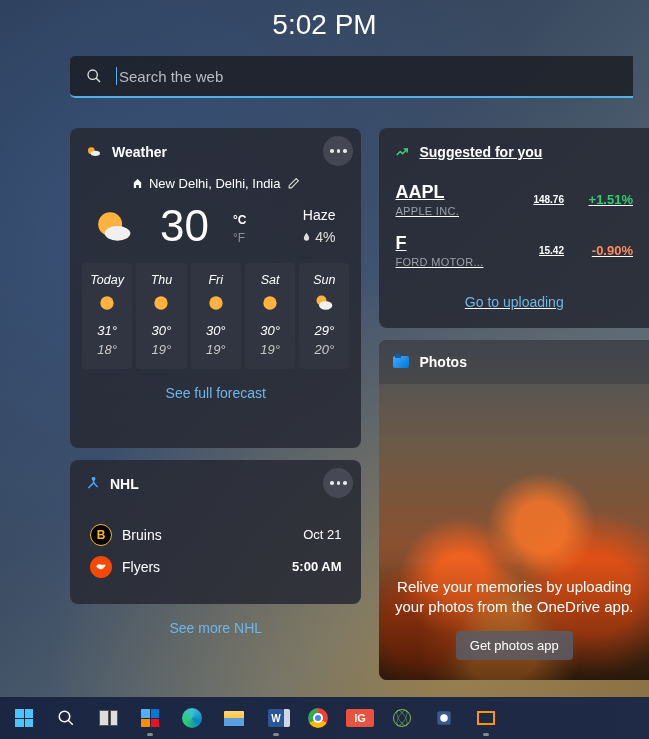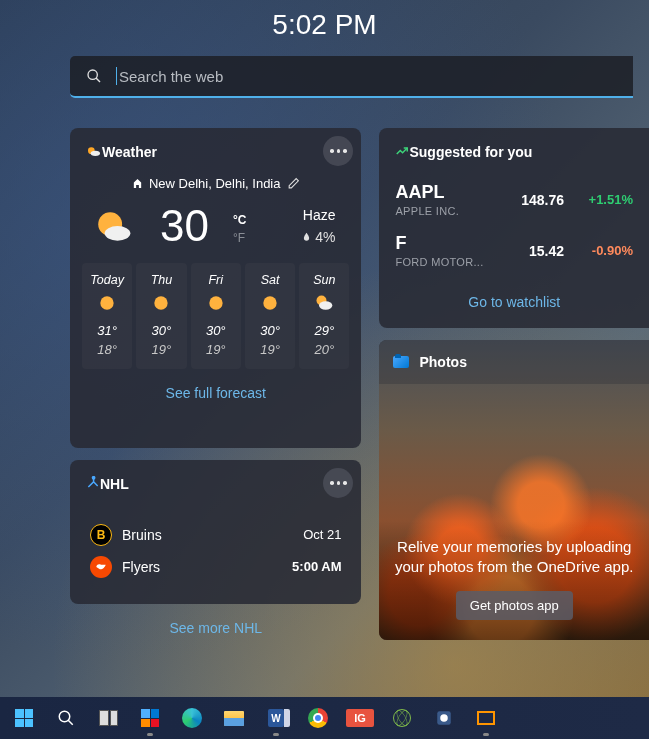--- a/index.html
+++ b/index.html
@@ -55,21 +55,21 @@
     }
     .col-left { width: 292px; display: flex; flex-direction: column; gap: 12px; }
     .col-right { width: 270px; display: flex; flex-direction: column; gap: 12px; }
 
     .card {
       background: rgba(40,42,52,0.88);
       border-radius: 8px;
       padding: 12px;
       position: relative;
     }
-    .card-title-row { display: flex; align-items: flex-start; padding: 4px 4px 14px; }
+    .card-title-row { display: flex; align-items: center; gap: 10px; padding: 4px 4px 14px; }
     .card-title { font-size: 14px; font-weight: 600; }
     .card-menu {
       position: absolute; right: 8px; top: 8px;
       width: 30px; height: 30px; border-radius: 50%;
       background: rgba(80,82,94,0.7);
       display: flex; align-items: center; justify-content: center;
       gap: 3px; cursor: pointer;
     }
     .card-menu .dot { width: 3.5px; height: 3.5px; border-radius: 50%; background: #e8e8e8; }
 
@@ -108,35 +108,35 @@
       width: 22px; height: 22px; border-radius: 50%;
       display: flex; align-items: center; justify-content: center;
       font-size: 12px; font-weight: 700;
     }
     .bruins-logo { background: #000; color: #fdb913; border: 1px solid #fdb913; }
     .flyers-logo { background: #f74902; color: #fff; }
     .gametime { margin-left: auto; text-align: right; font-size: 13px; line-height: 18px; }
     .see-nhl { text-align: center; margin-top: 24px; font-size: 14px; color: #6db7e8; cursor: pointer; }
 
     
-    .suggested-card { border-radius: 8px 0 0 8px; }
+    .suggested-card { border-radius: 8px 0 0 8px; text-decoration: underline; }
     .suggest-title-icon { width: 14px; height: 14px; }
     .stock-row { display: flex; align-items: center; padding: 8px 4px; }
     .stock-sym { font-size: 18px; font-weight: 700; }
     .stock-name { font-size: 11px; color: #9ca0a8; margin-top: 2px; letter-spacing: 0.3px; }
-    .stock-price { font-size: 14px; font-weight: 600; margin-left: auto; margin-right: 14px; min-width: 50px; text-align: right; }
+    .stock-price { font-size: 10px; font-weight: 600; margin-left: auto; margin-right: 14px; min-width: 50px; text-align: right; }
     .stock-change { font-size: 13px; font-weight: 600; min-width: 55px; text-align: right; }
     .pos { color: #2ecc71; }
     .neg { color: #ff8a5c; }
     .watchlist-link { text-align: center; margin: 18px 0 6px; font-size: 14px; color: #6db7e8; cursor: pointer; }
 
     
     .photos-card {
       border-radius: 8px 0 0 8px;
-      height: 300px;
+      height: 340px;
       padding: 0;
       overflow: hidden;
       position: relative;
     }
     .photos-header {
       padding: 14px 14px;
       display: flex; align-items: center; gap: 10px;
       background: rgba(40,42,52,0.3);
       position: relative; z-index: 2;
     }
@@ -383,21 +383,21 @@
           </div>
           <div class="stock-row">
             <div>
               <div class="stock-sym">F</div>
               <div class="stock-name">FORD MOTOR...</div>
             </div>
             <div class="stock-price">15.42</div>
             <div class="stock-change neg">-0.90%</div>
           </div>
         </div>
-      <div class="watchlist-link">Go to watchlist</div>
+      <div class="watchlist-link">Go to uploading</div>
     </div>
 
     <div class="card photos-card">
       <div class="photos-bg"></div>
       <div class="photos-header">
         <span class="photos-title-icon"></span>
         <span class="card-title">Photos</span>
       </div>
       <div class="photos-overlay">
         <div class="photos-text">Relive your memories by uploading your photos from the OneDrive app.</div>

